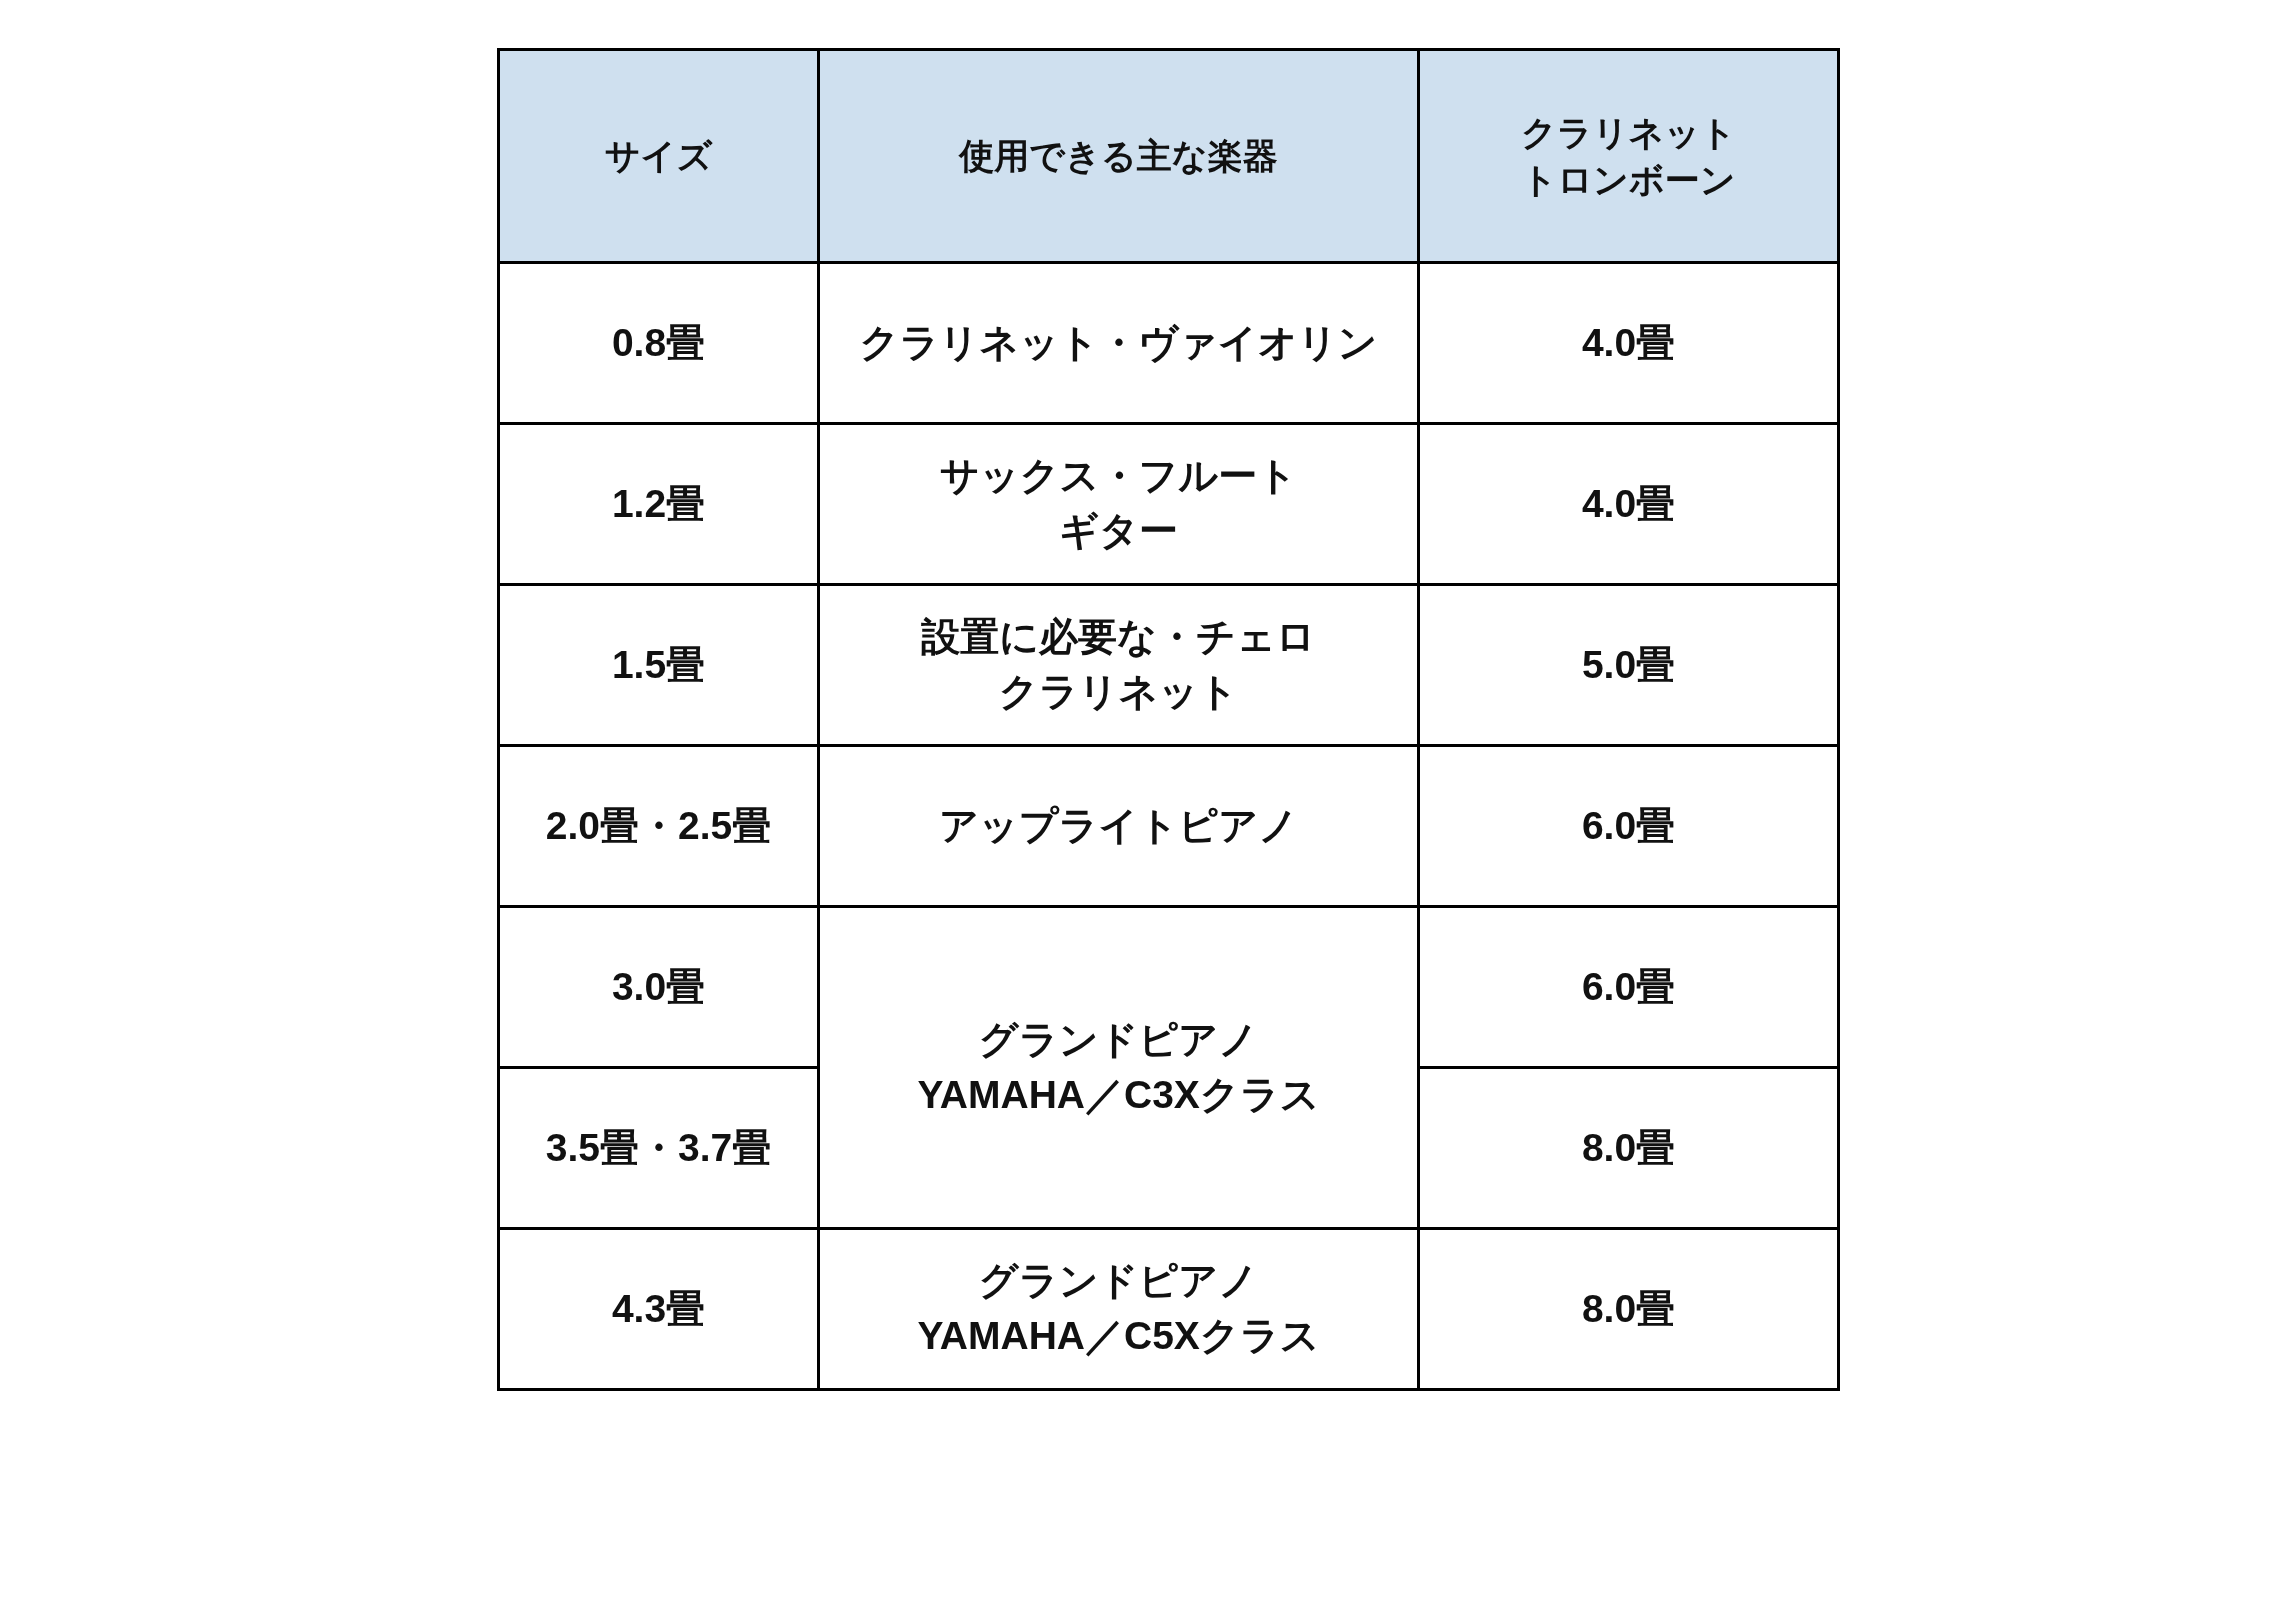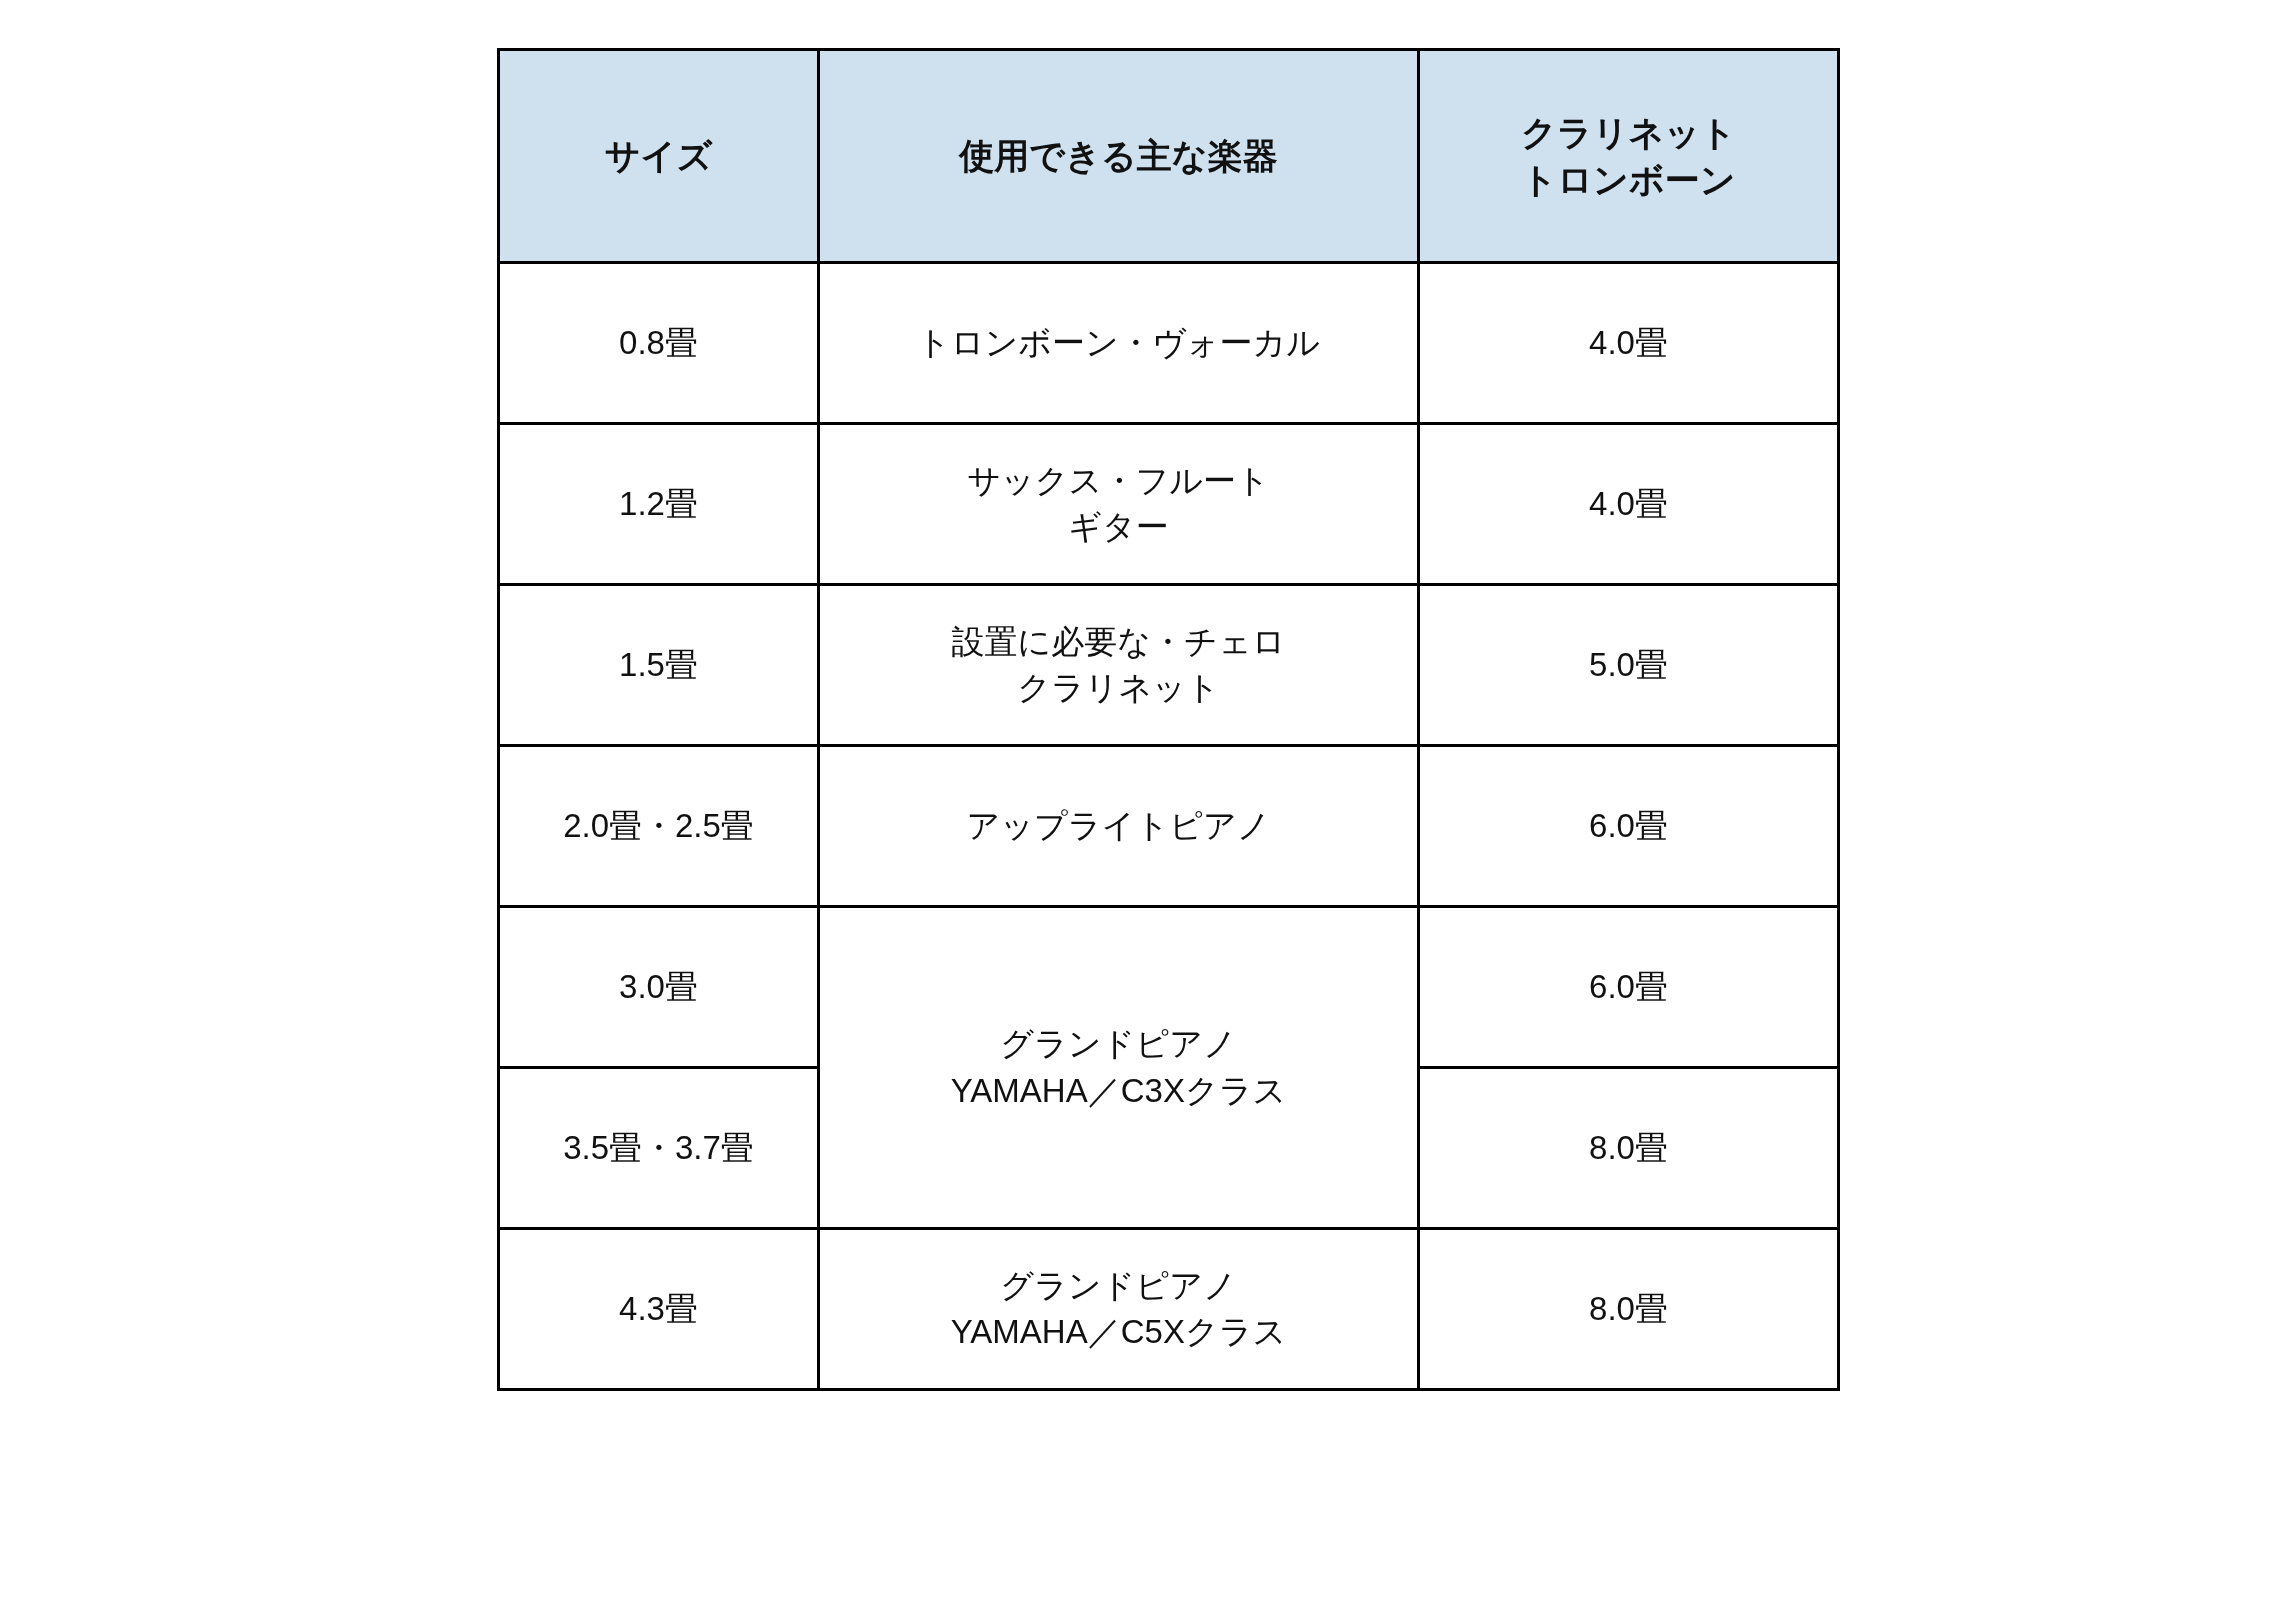--- a/index.html
+++ b/index.html
@@ -44,23 +44,23 @@
     padding: 0 8px;
   }
   table.spec thead th {
     background: #cfe0ef;
     font-weight: bold;
     font-size: 35px;
     line-height: 1.35;
     height: 210px;
   }
   table.spec tbody td {
-    font-size: 33px;
+    font-size: 39px;
     line-height: 1.4;
-    font-weight: normal;
+    font-weight: bold;
     height: 158px;
   }
   td.tall-merge {
     line-height: 1.45;
   }
   .nowrap-line { display: block; }
 </style>
 </head>
 <body>
 
@@ -83,21 +83,21 @@
           <th>
             <span class="nowrap-line">クラリネット</span>
             <span class="nowrap-line">トロンボーン</span>
           </th>
         </tr>
       </thead>
       <tbody>
         <tr>
           <td>0.8畳</td>
           <td>
-            <span class="nowrap-line">トロンボーン・ヴォーカル</span>
+            <span class="nowrap-line">クラリネット・ヴァイオリン</span>
           </td>
           <td>4.0畳</td>
         </tr>
         <tr>
           <td>1.2畳</td>
           <td>
             <span class="nowrap-line">サックス・フルート</span>
             <span class="nowrap-line">ギター</span>
           </td>
           <td>4.0畳</td>

